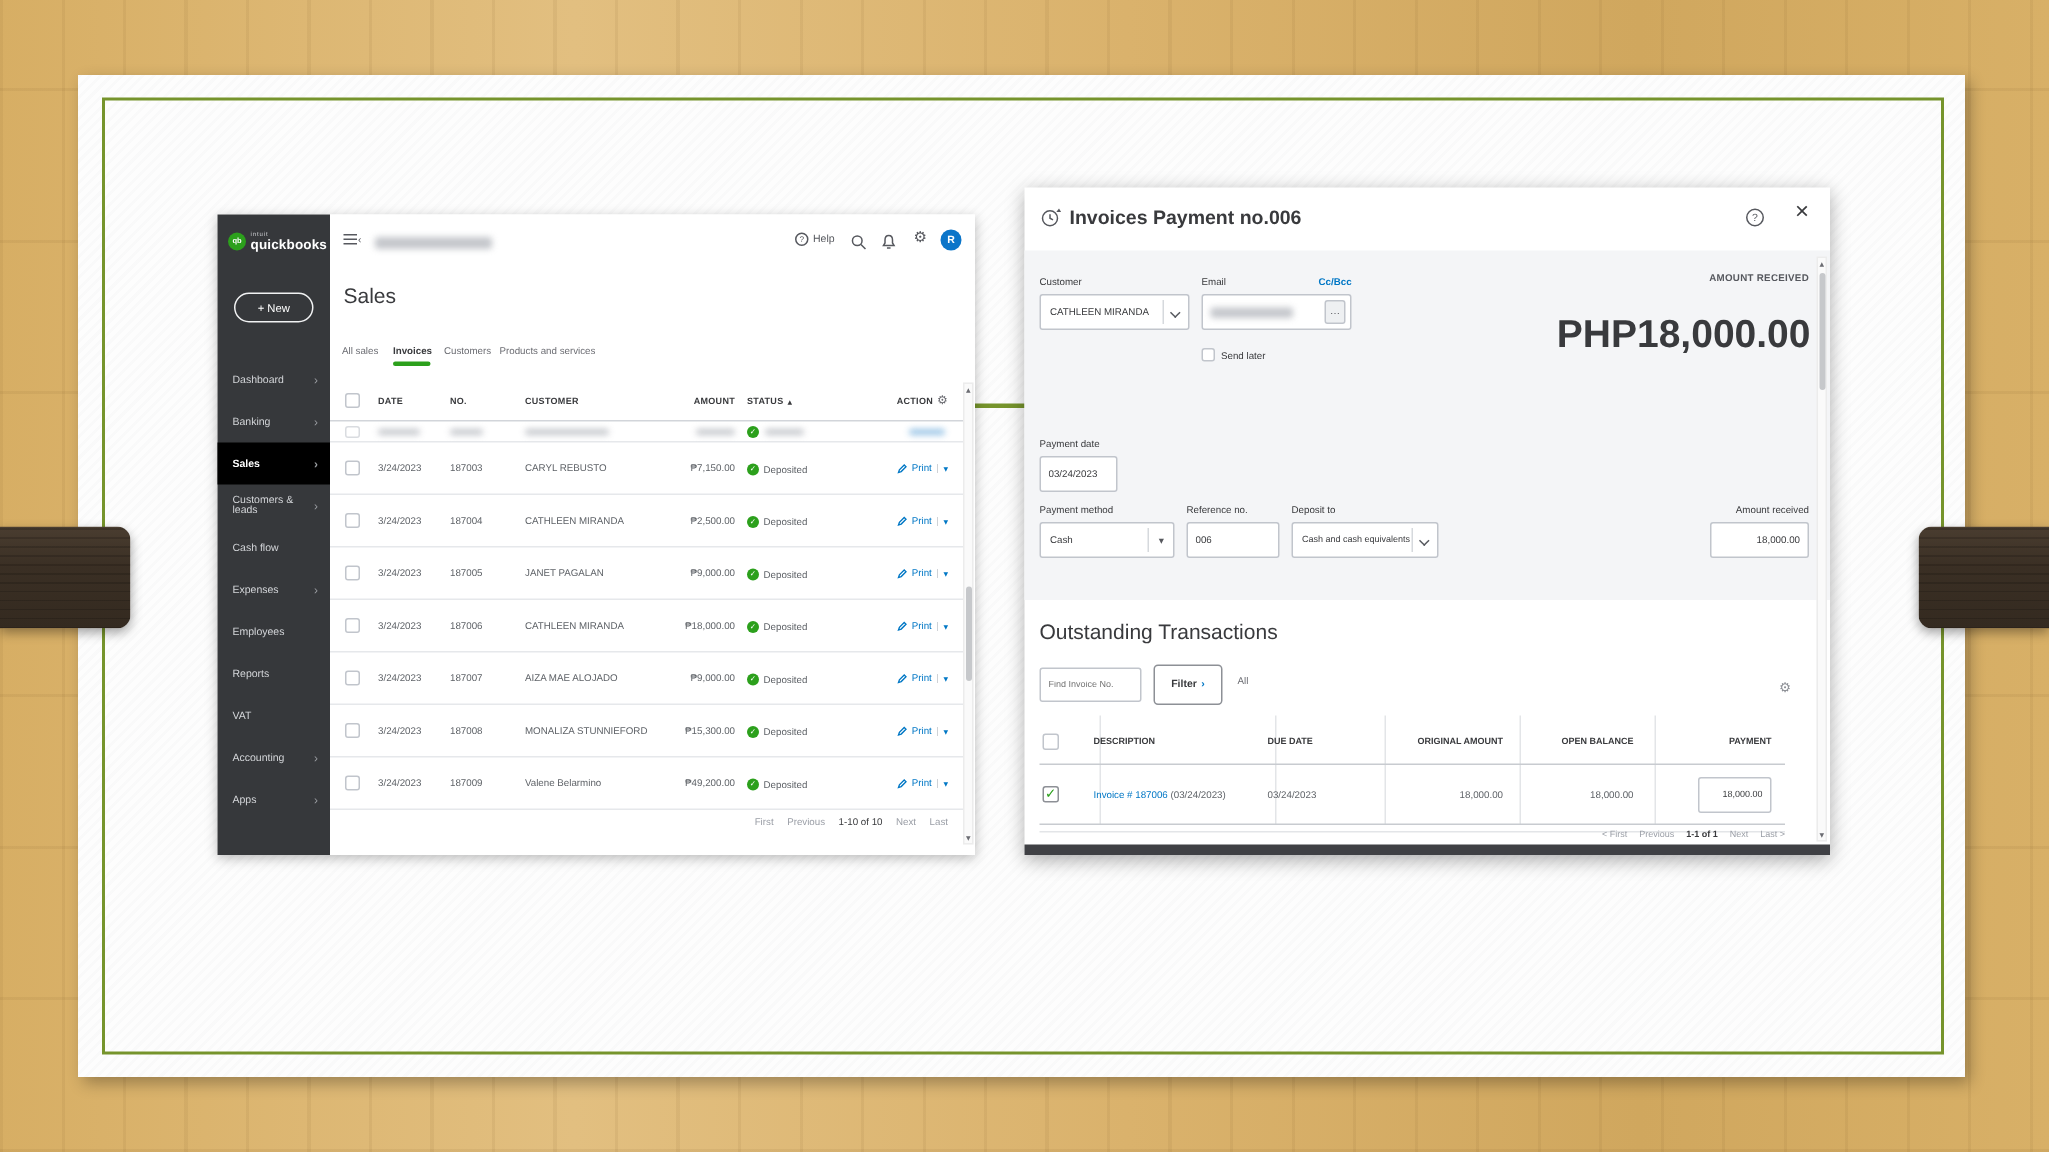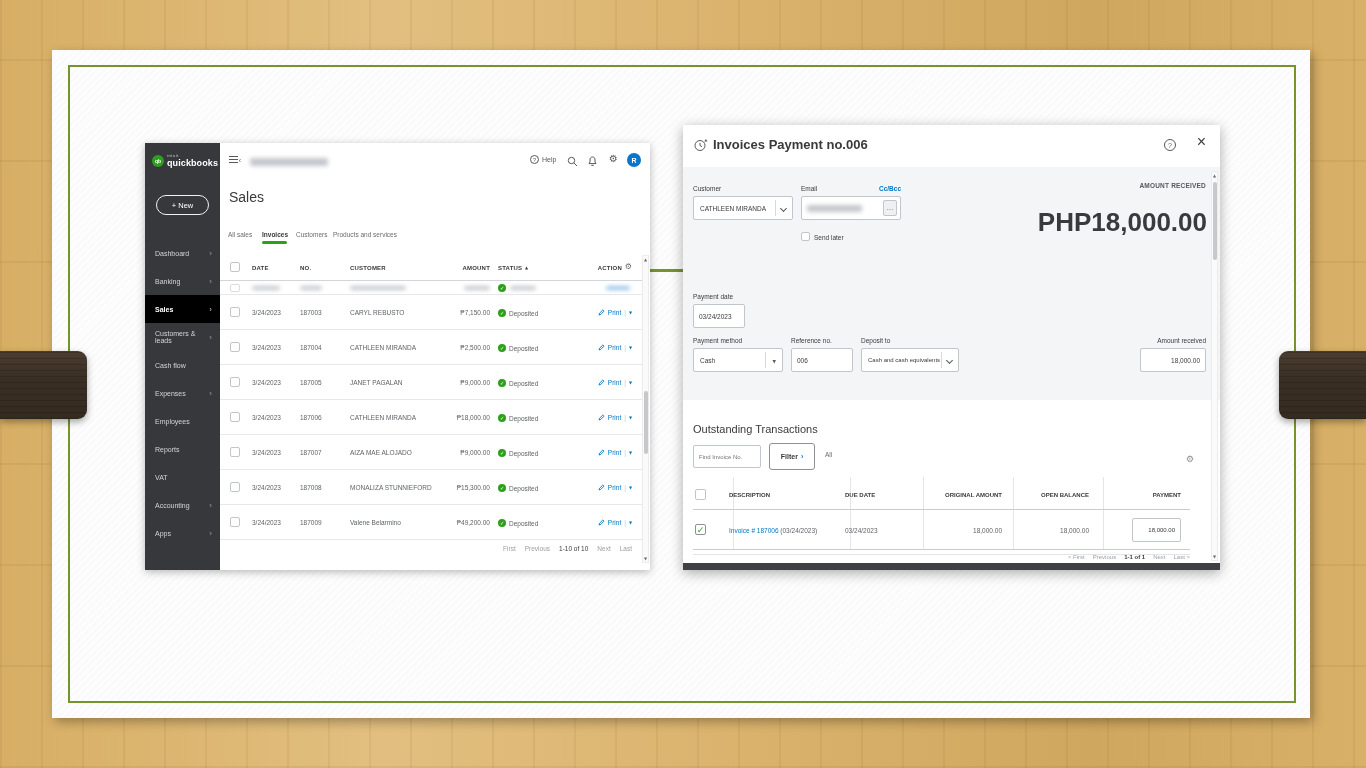--- a/index.html
+++ b/index.html
@@ -97,21 +97,21 @@
   .fbox input { position:absolute; inset:0; border:0; background:transparent; font-size:6.5px;
     color:#393a3d; font-family:inherit; padding:0 5px; width:100%; }
   .fbox input.rt { text-align:right; }
   .dd-sep { position:absolute; right:16px; top:3px; bottom:3px; width:1px; background:#d6d9dd; }
   .chev-dn { position:absolute; right:6px; top:9px; width:5px; height:5px;
     border-right:1.2px solid #56585e; border-bottom:1.2px solid #56585e; transform:rotate(45deg); }
   .tri-dn { position:absolute; right:6px; top:10px; font-size:4.5px; color:#56585e; font-family:"DejaVu Sans",sans-serif; }
   .link-blue { color:#0077c5; cursor:pointer; }
   .amt-label { position:absolute; right:14px; top:57px; font-size:6.5px; font-weight:bold; color:#56585e; letter-spacing:.2px; }
   .amt-big { position:absolute; right:13px; top:66px; font-size:26px; font-weight:bold; color:#393a3d;margin-top:16px; }
-  .ot-title { position:absolute; left:10px; top:298px; font-size:11px; color:#393a3d; }
+  .ot-title { position:absolute; left:10px; top:288px; font-size:14px; color:#393a3d; }
   .filter-btn { position:absolute; left:86px; top:318px; width:46px; height:27px; border:1px solid #8d9096;
     border-radius:3px; background:#fff; display:flex; align-items:center; justify-content:center; gap:3px;
     font-size:7px; font-weight:bold; cursor:pointer; }
   .filter-btn .gt { color:#0077c5; }
   .vline { position:absolute; width:1px; background:#e3e5e8; top:352px; height:73px; }
   .dlg-thead { position:absolute; left:10px; right:30px; top:355px; height:30px; border-bottom:1px solid #c8cbd0; }
   .dlg-hcell { position:absolute; top:12px; font-size:6px; font-weight:bold; color:#393a3d; }
   .dlg-row { position:absolute; left:10px; right:30px; top:385px; height:40px; border-bottom:1px solid #c8cbd0; }
   .dlg-cell { position:absolute; top:17px; font-size:6.5px; color:#5f6368; white-space:nowrap; }
   .chk-box { position:absolute; width:11px; height:11px; border:1px solid #8d9096; border-radius:2px;

